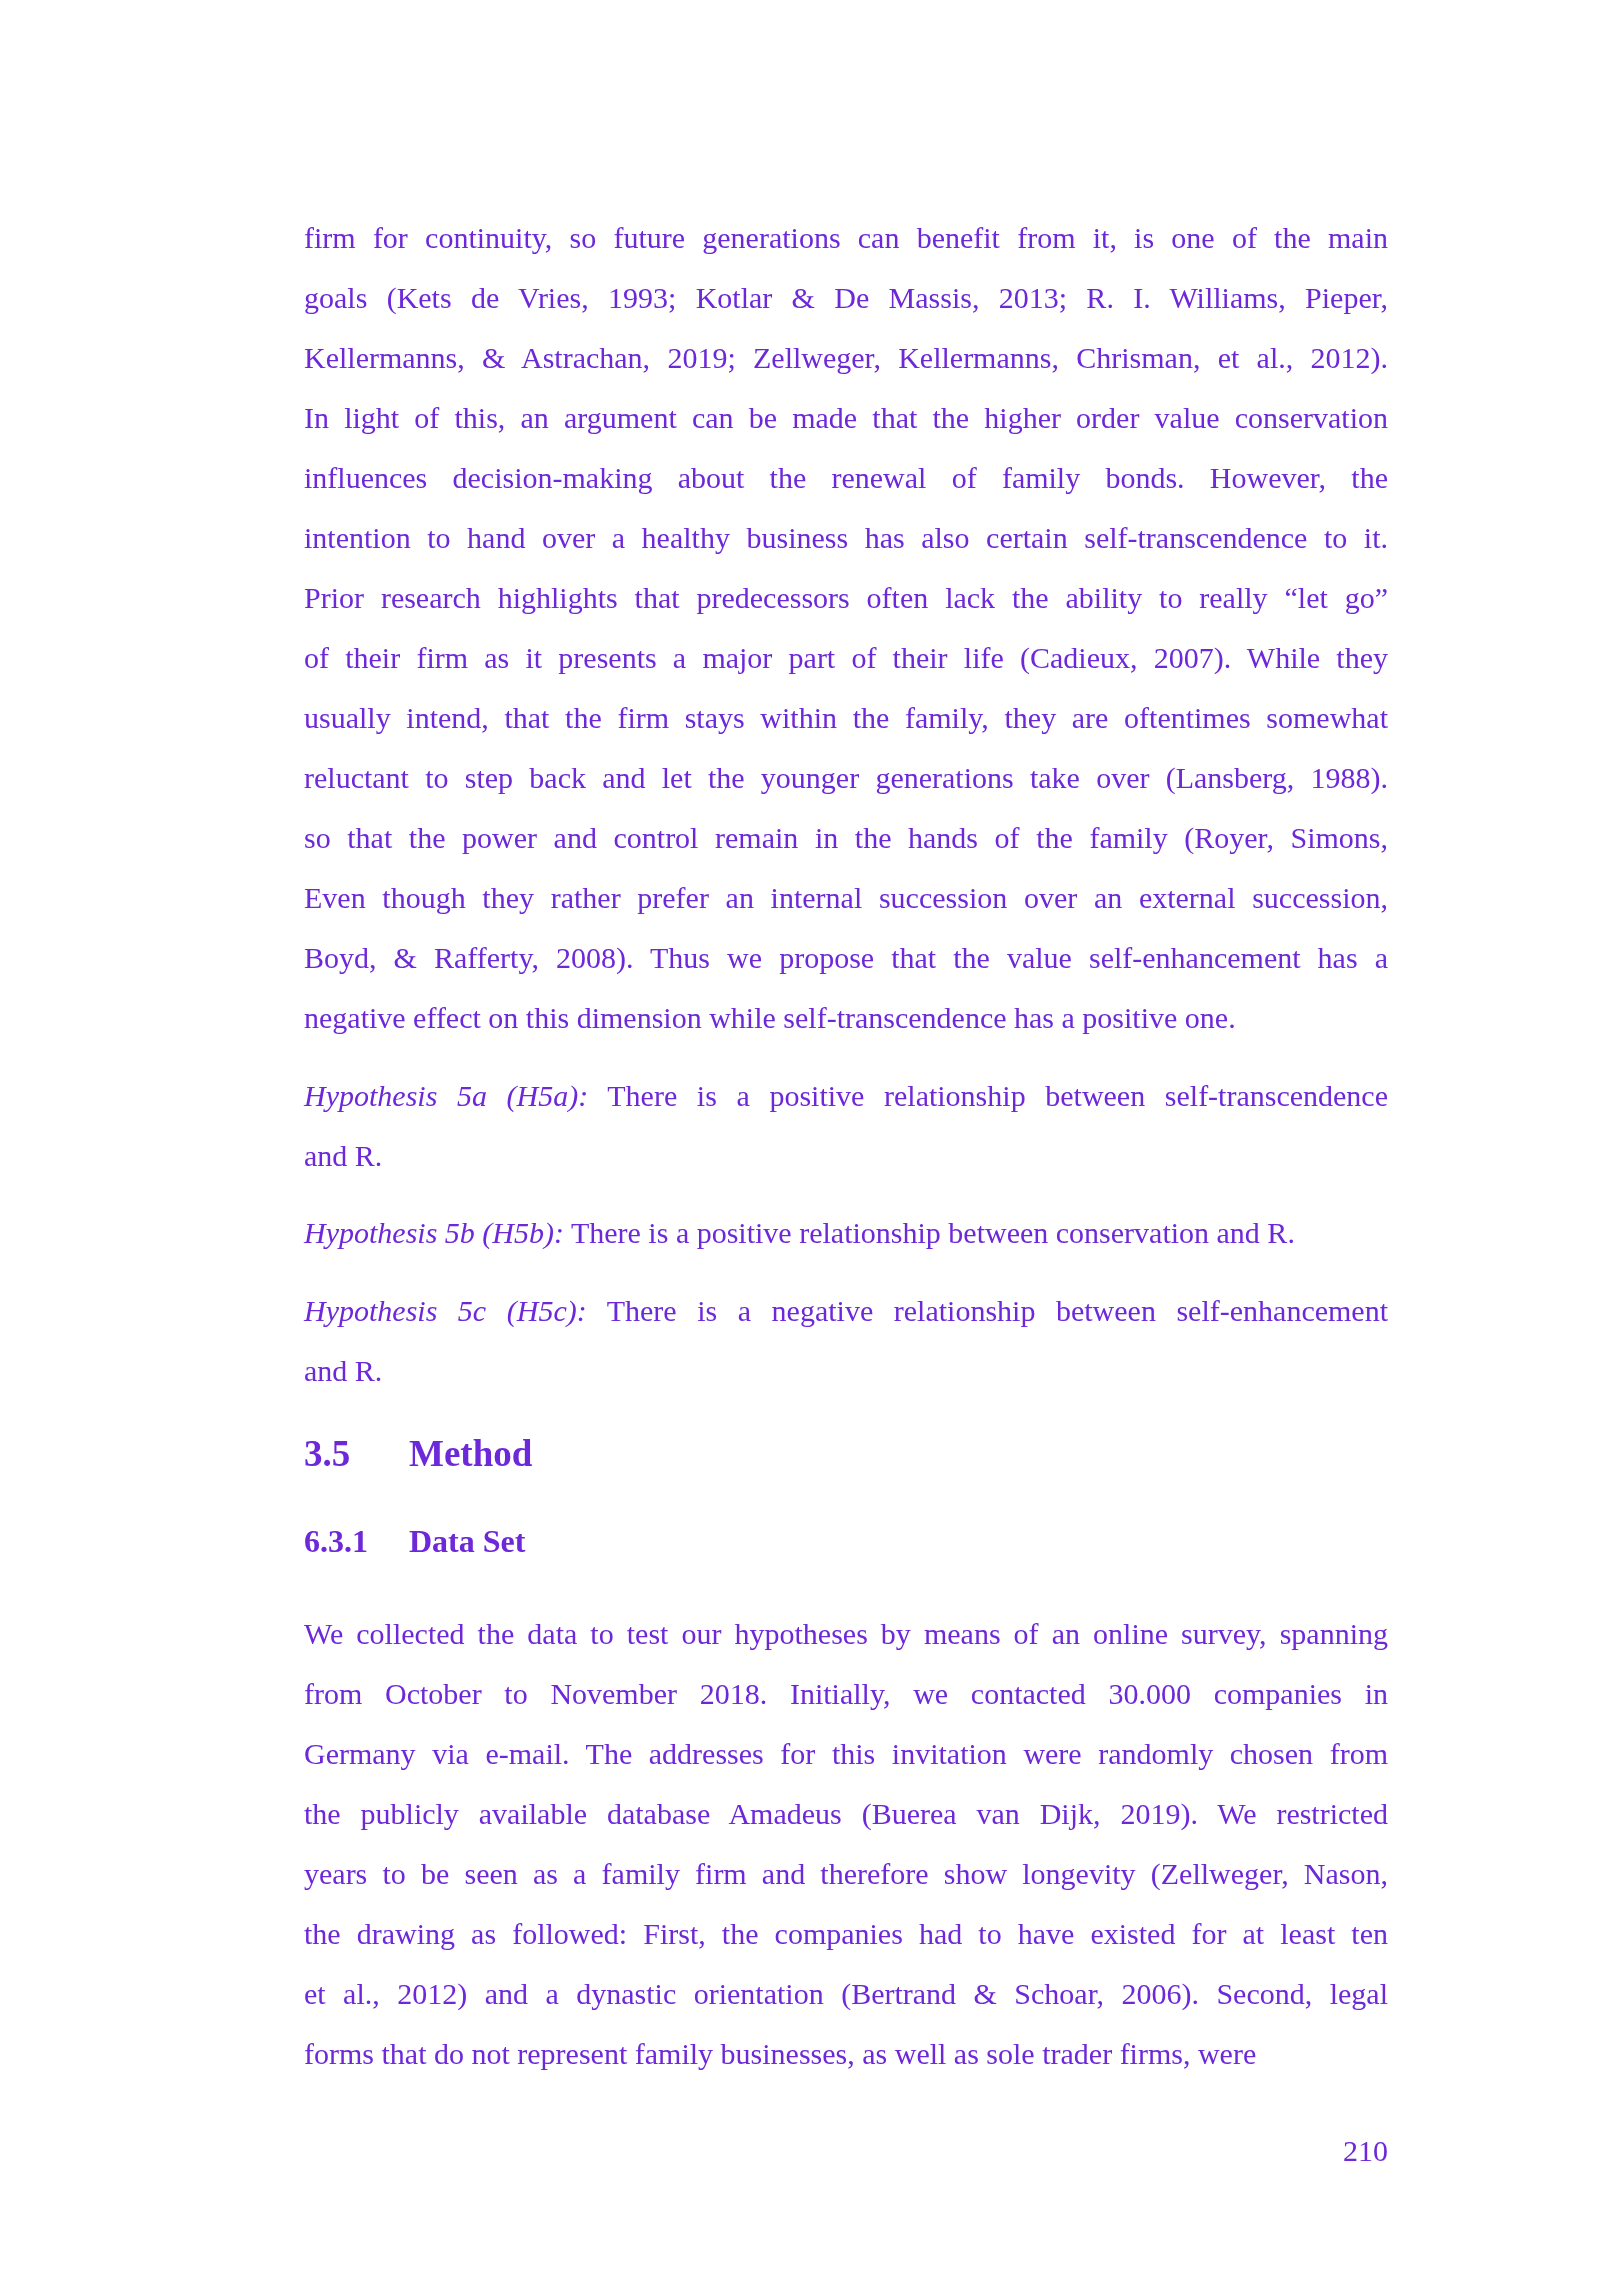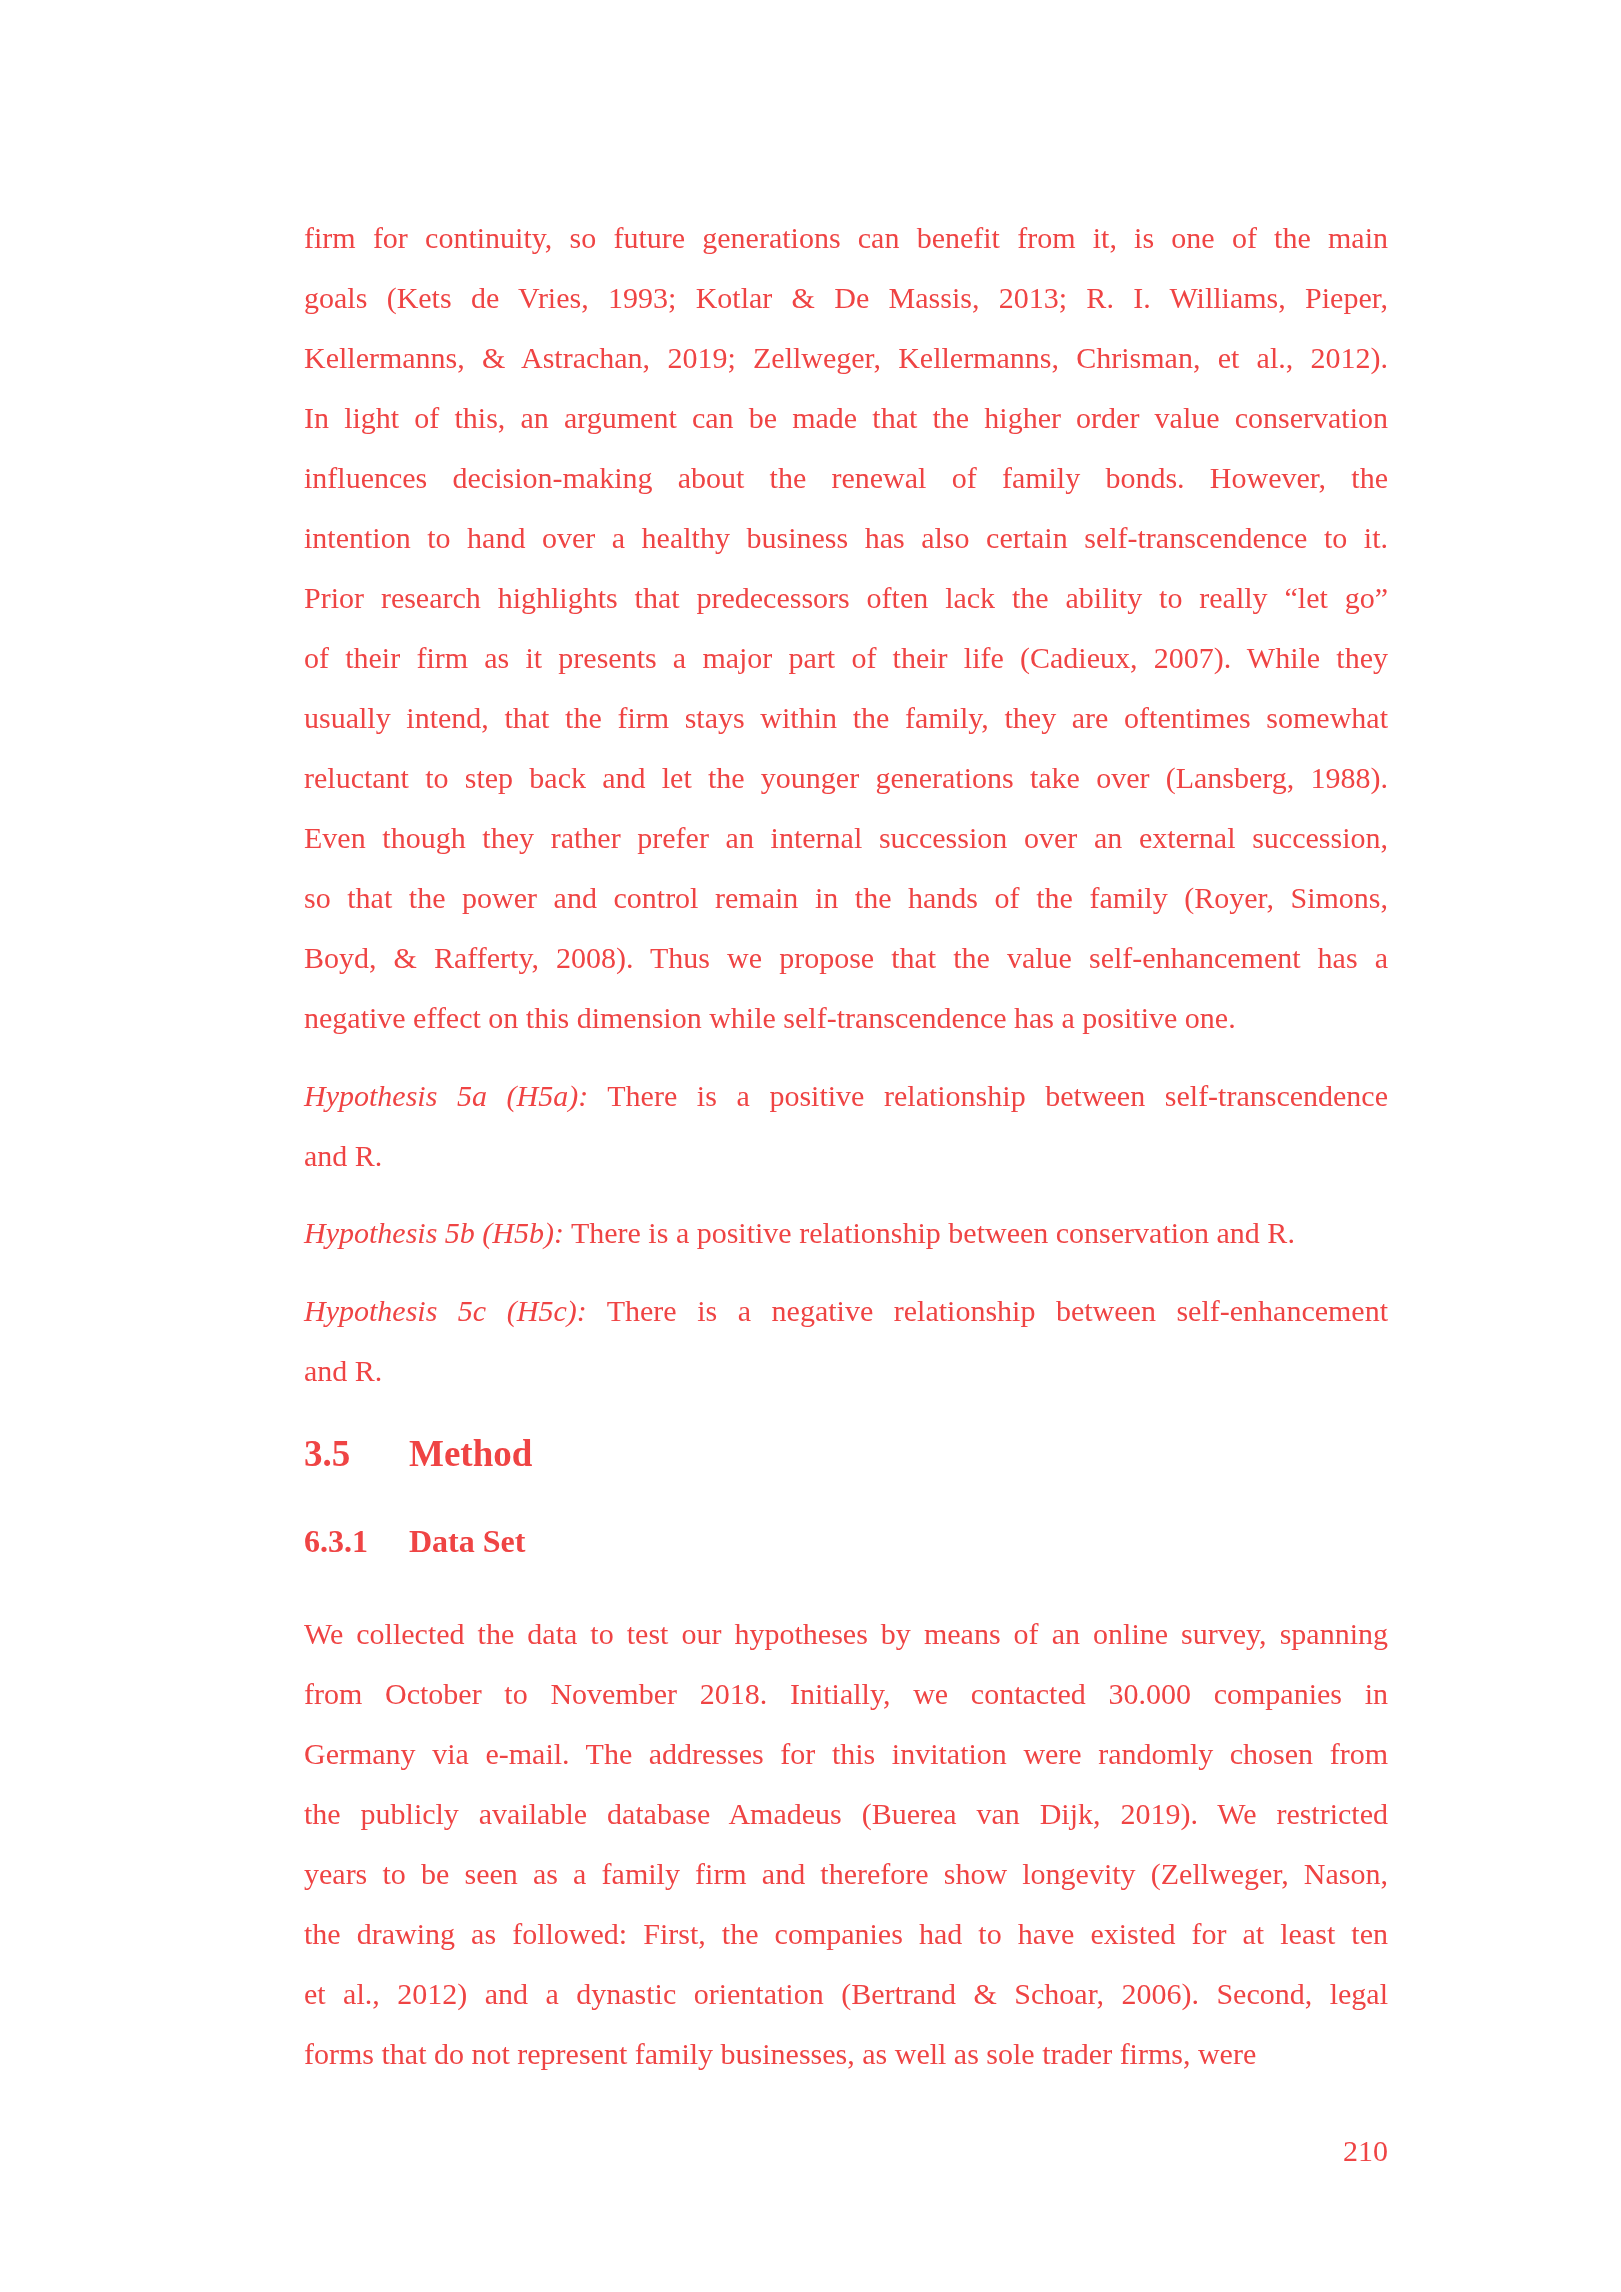--- a/index.html
+++ b/index.html
@@ -5,21 +5,21 @@
   html, body {
     margin: 0;
     padding: 0;
     background: #ffffff;
   }
   .page {
     position: relative;
     width: 1621px;
     height: 2293px;
     background: #ffffff;
-    color: #ef4444;
+    color: #6d28d9;
     font-family: "Liberation Serif", "DejaVu Serif", serif;
     overflow: hidden;
   }
   .content {
     position: absolute;
     left: 304px;
     top: 208px;
     width: 1084px;
     font-size: 30px;
     line-height: 60px;
@@ -73,22 +73,22 @@
         <div class="line j">firm for continuity, so future generations can benefit from it, is one of the main</div>
         <div class="line j">goals (Kets de Vries, 1993; Kotlar &amp; De Massis, 2013; R. I. Williams, Pieper,</div>
         <div class="line j">Kellermanns, &amp; Astrachan, 2019; Zellweger, Kellermanns, Chrisman, et al., 2012).</div>
         <div class="line j">In light of this, an argument can be made that the higher order value conservation</div>
         <div class="line j">influences decision-making about the renewal of family bonds. However, the</div>
         <div class="line j">intention to hand over a healthy business has also certain self-transcendence to it.</div>
         <div class="line j">Prior research highlights that predecessors often lack the ability to really “let go”</div>
         <div class="line j">of their firm as it presents a major part of their life (Cadieux, 2007). While they</div>
         <div class="line j">usually intend, that the firm stays within the family, they are oftentimes somewhat</div>
         <div class="line j">reluctant to step back and let the younger generations take over (Lansberg, 1988).</div>
+        <div class="line j">so that the power and control remain in the hands of the family (Royer, Simons,</div>
         <div class="line j">Even though they rather prefer an internal succession over an external succession,</div>
-        <div class="line j">so that the power and control remain in the hands of the family (Royer, Simons,</div>
         <div class="line j">Boyd, &amp; Rafferty, 2008). Thus we propose that the value self-enhancement has a</div>
         <div class="line">negative effect on this dimension while self-transcendence has a positive one.</div>
       </div>
 
     <div class="para hyp">
       <div class="line j"><i>Hypothesis 5a (H5a):</i> <span>There is a positive relationship between self-transcendence</span></div>
       <div class="line">and R.</div>
     </div>
 
     <div class="para hyp">

